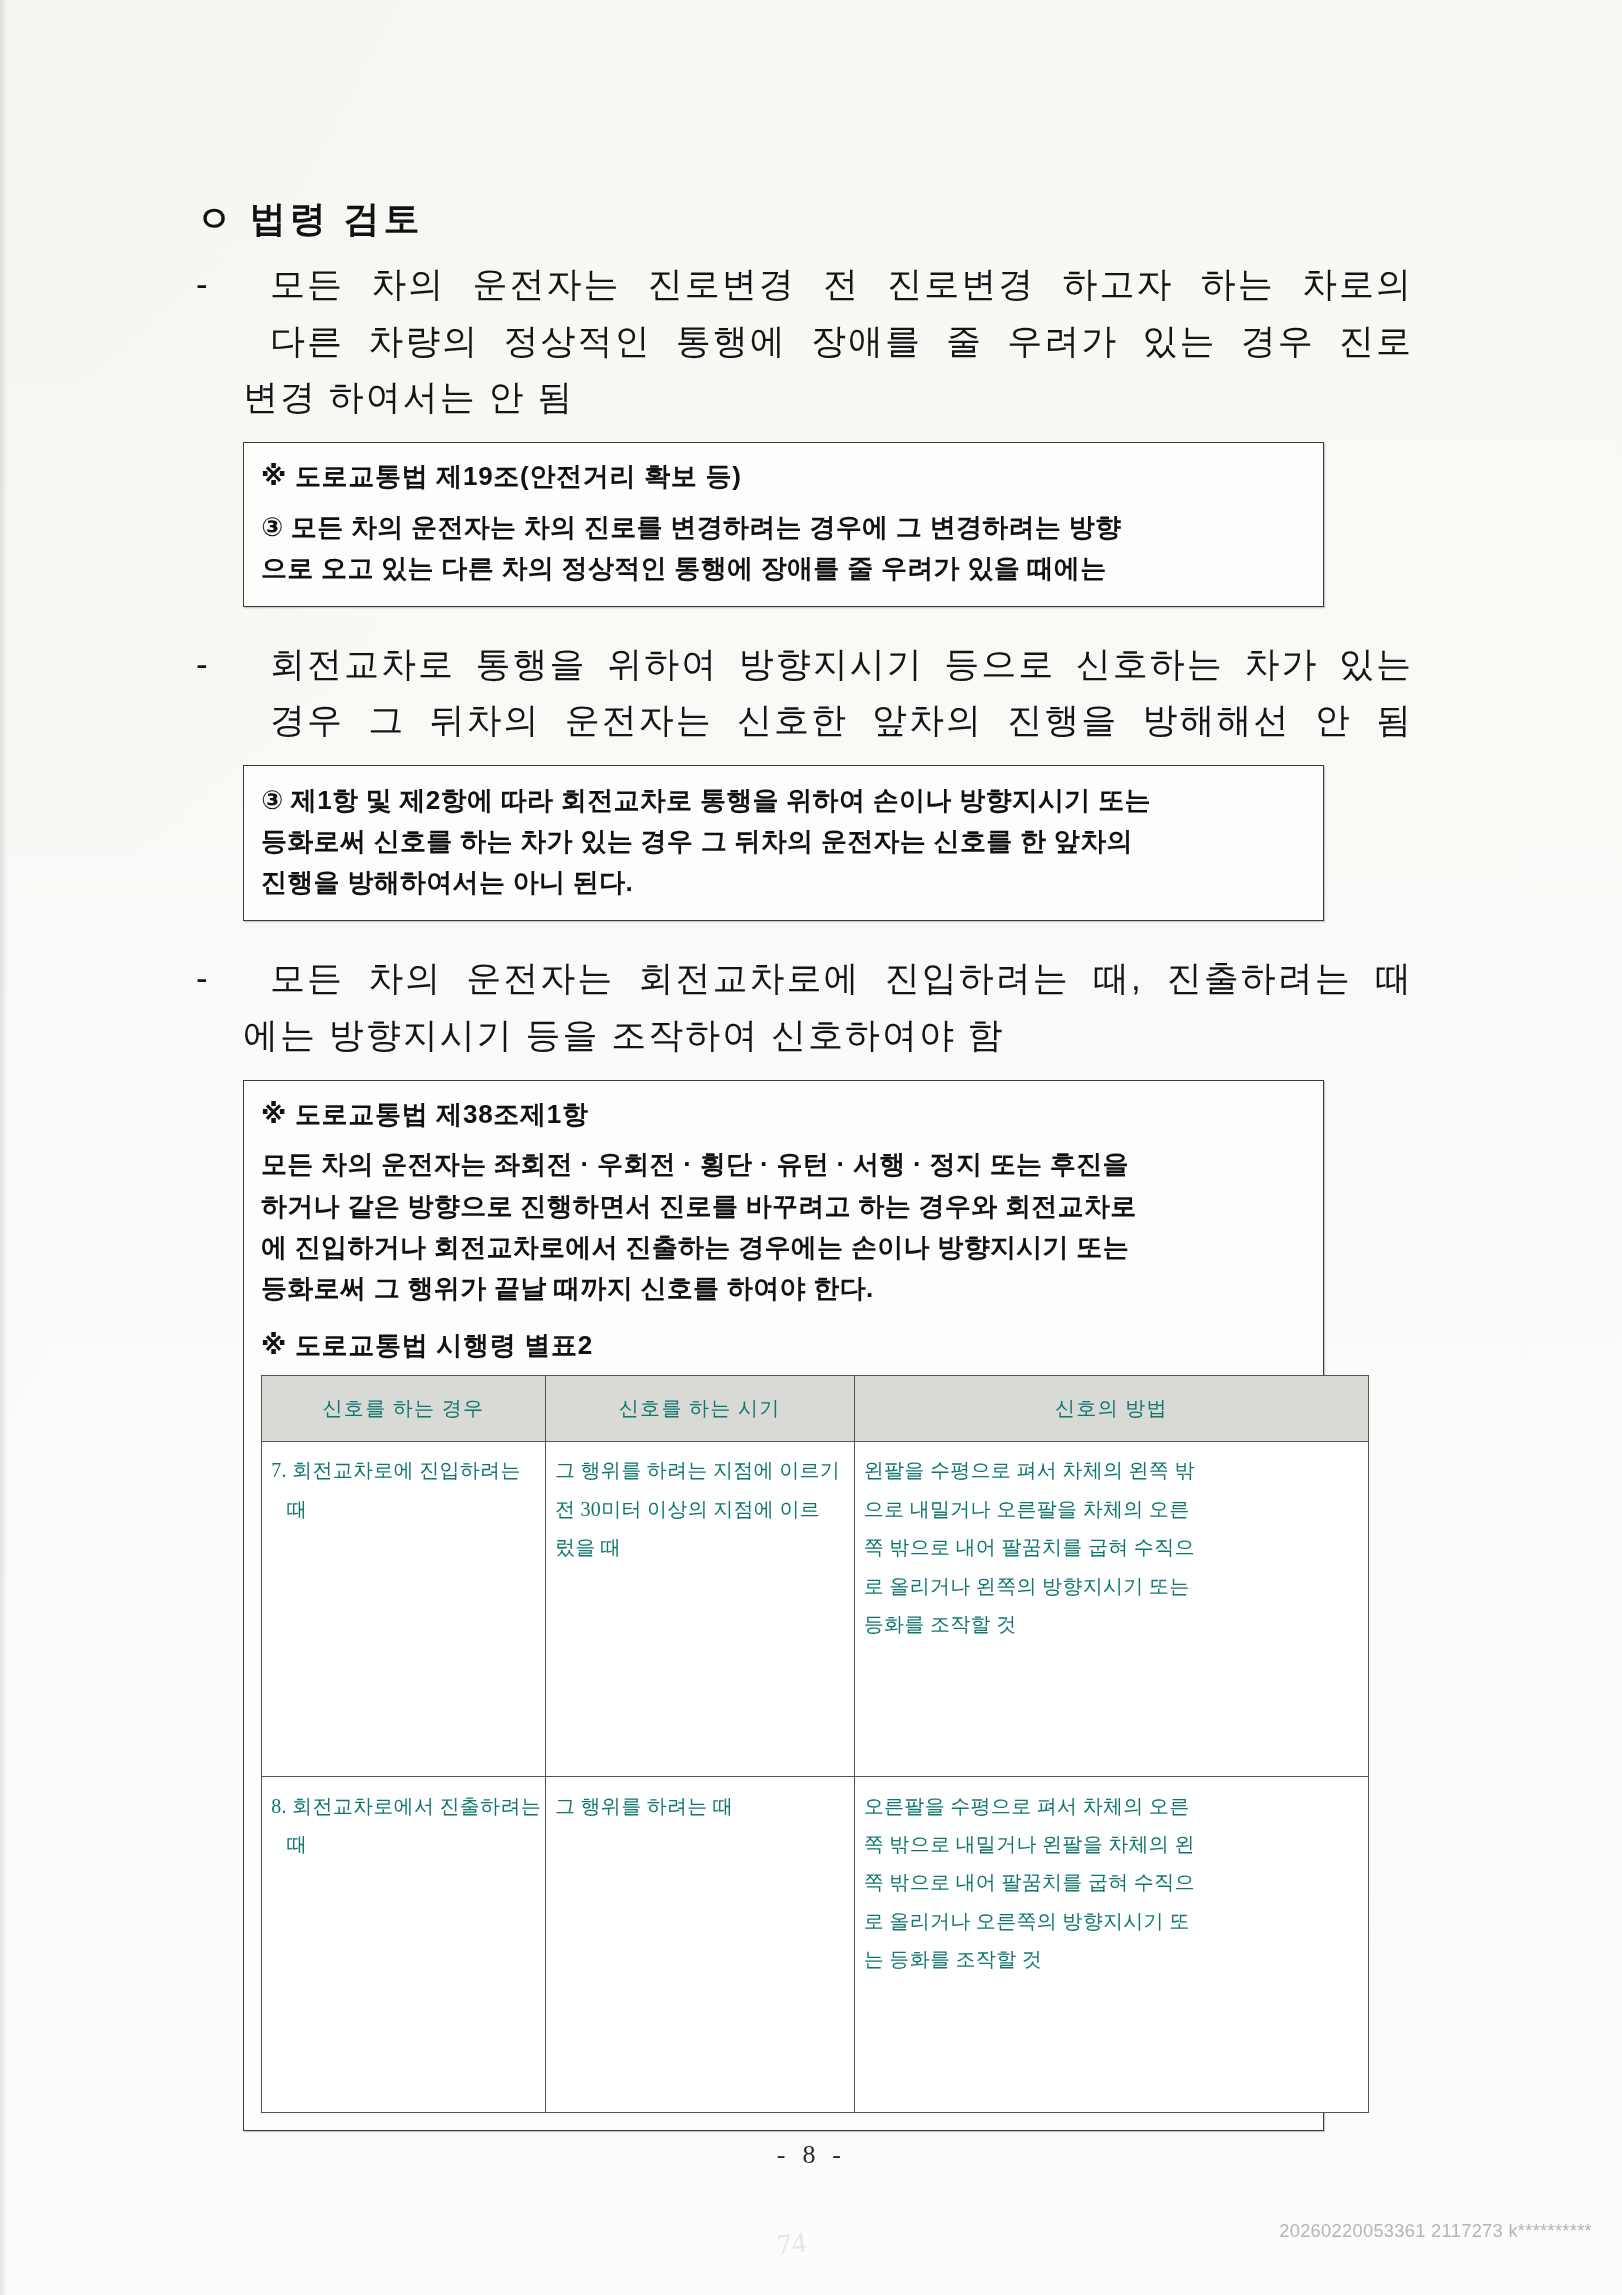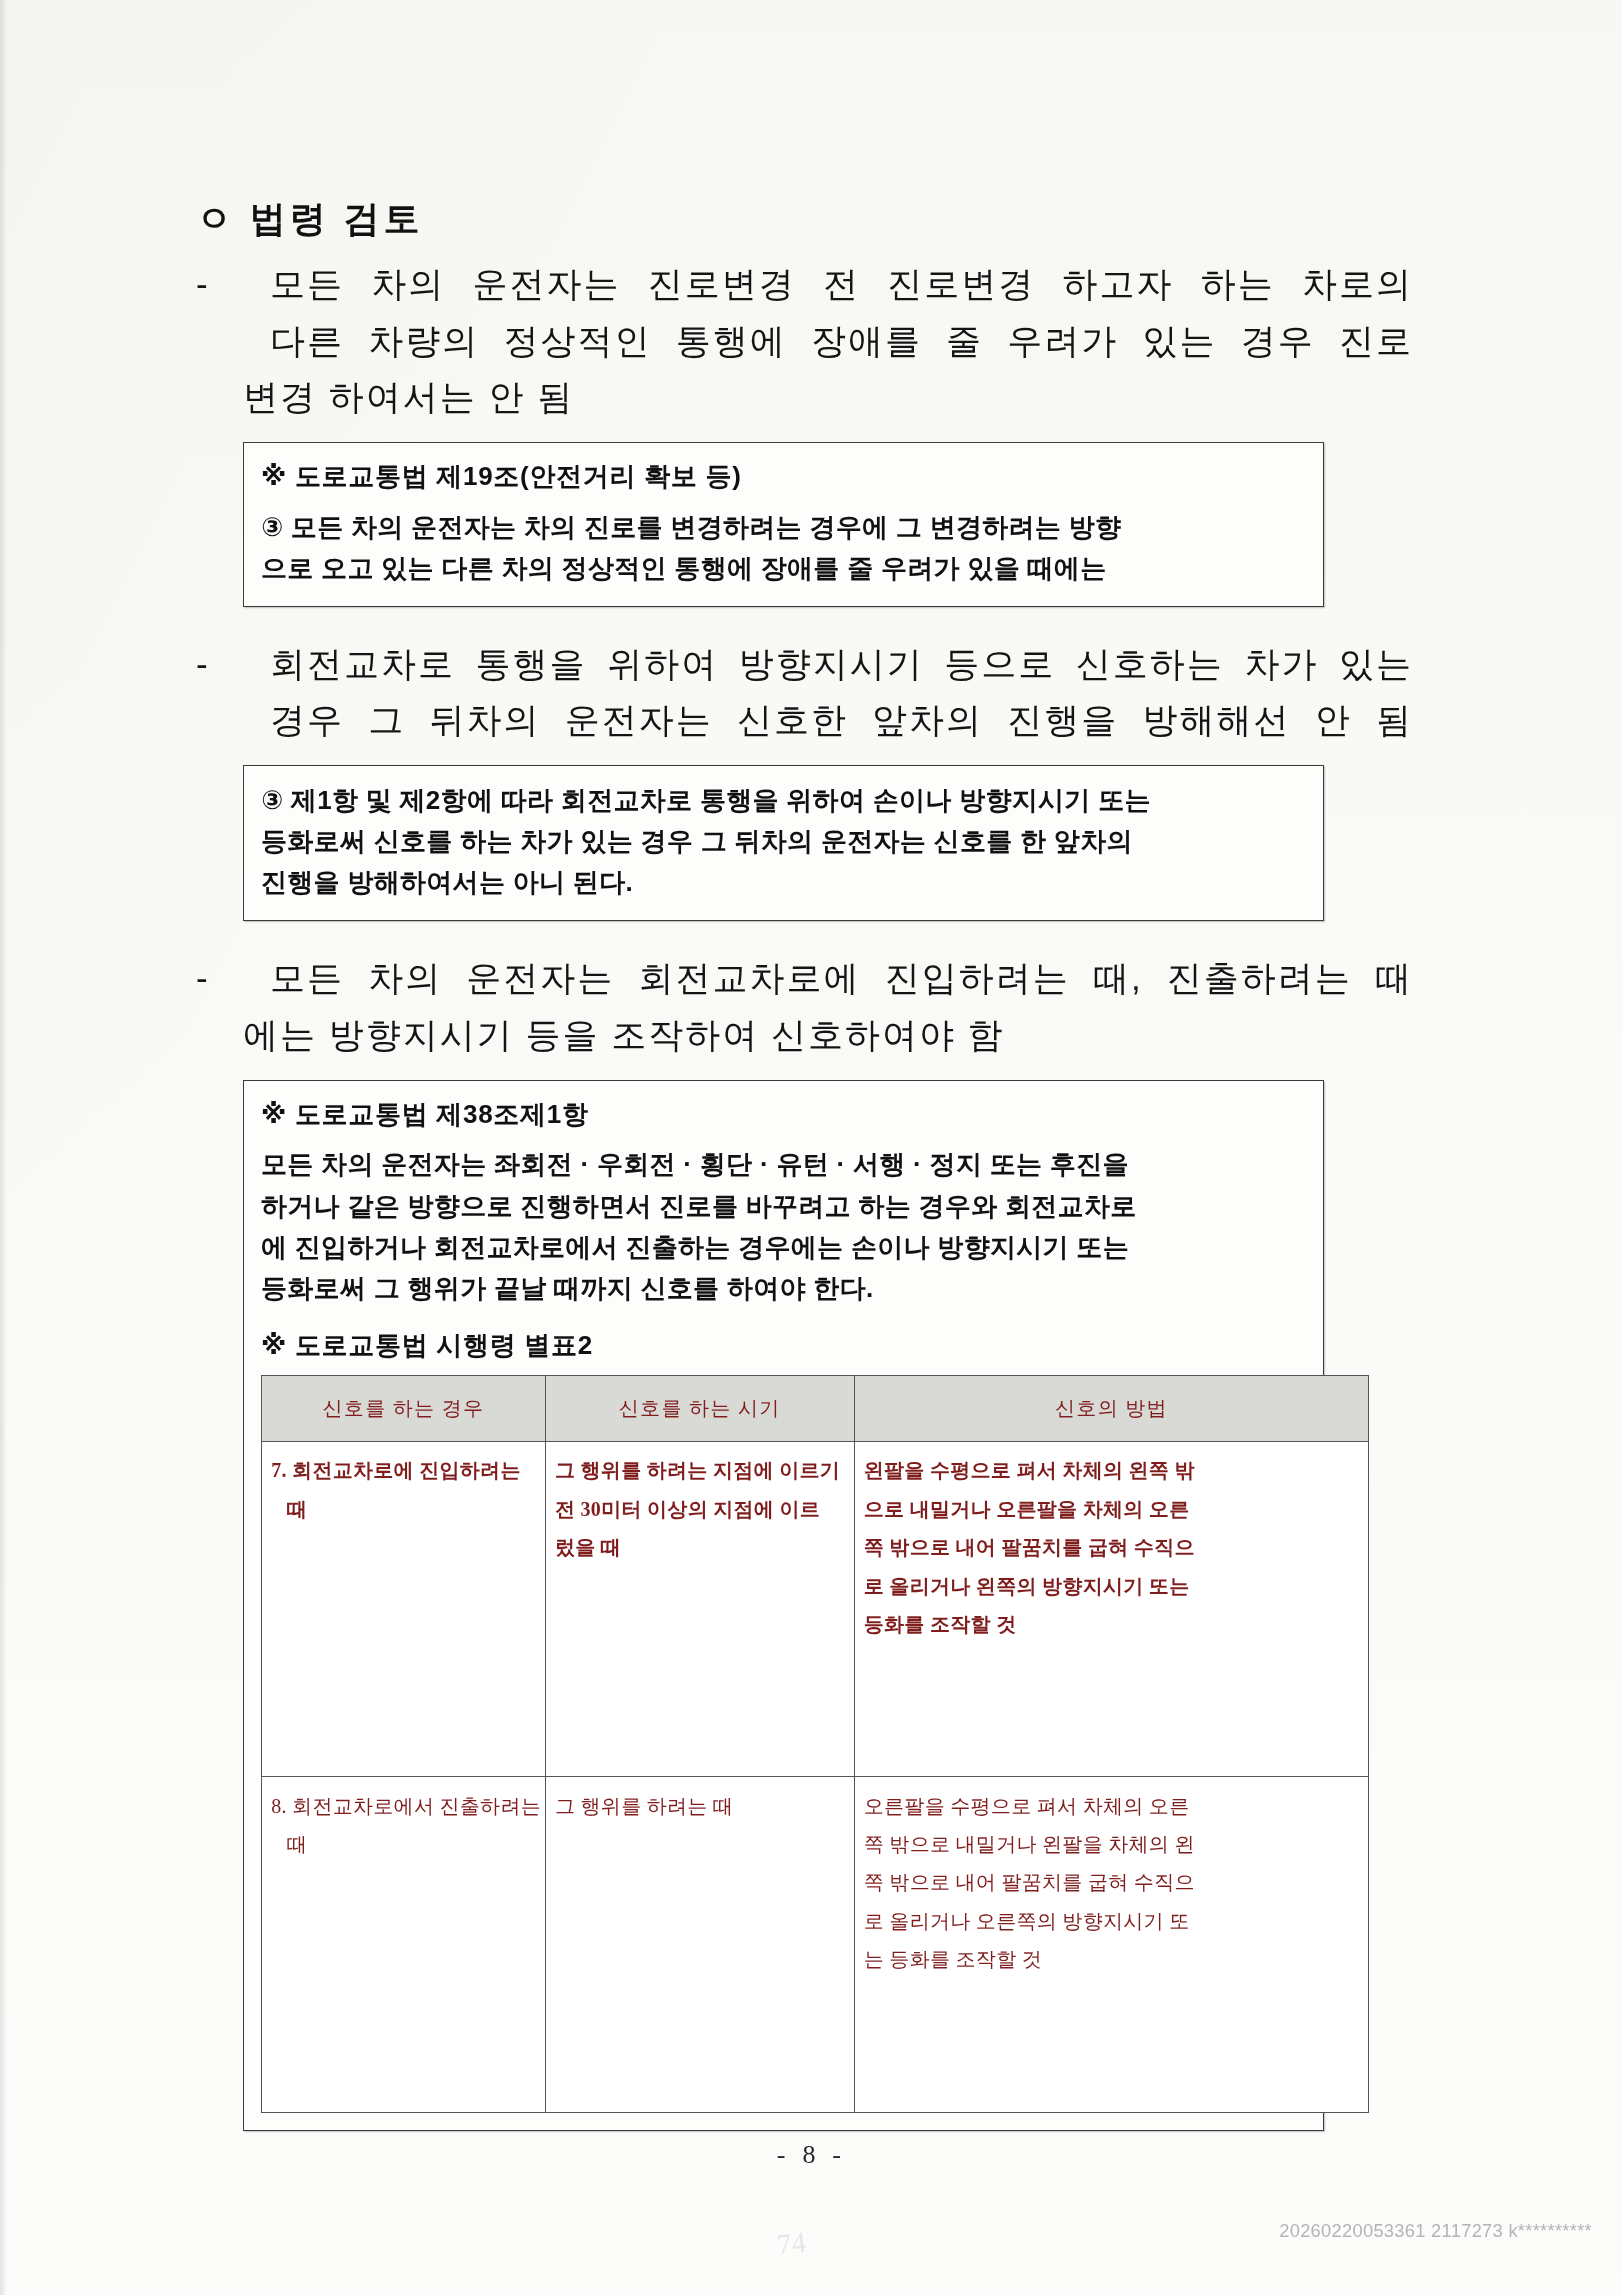--- a/index.html
+++ b/index.html
@@ -123,21 +123,21 @@
     width: 1081px;
     margin-top: 9.2px;
     table-layout: fixed;
     background: #fff;
   }
   .decree-table th,
   .decree-table td {
     border: 1.3px solid #555;
     vertical-align: top;
     font-weight: 400;
-    color: #7f1d1d;
+    color: #0f766e;
   }
   .decree-table th {
     background: #d9d9d6;
     text-align: center;
     font-size: 20px;
     letter-spacing: 1.3px;
     font-weight: 400;
     padding: 18.3px 3.9px 19.6px 3.9px;
     font-family: "Liberation Serif", "DejaVu Serif", serif;
   }
@@ -152,21 +152,21 @@
   .decree-table td .l {
     display: block;
     white-space: pre;
   }
   .decree-table td.case-col { width: 275px; }
   .decree-table td.time-col { width: 300px; }
   .decree-table td.method-col { width: 506px; }
   .decree-table th.case-col { width: 275px; }
   .decree-table th.time-col { width: 300px; }
   .decree-table th.method-col { width: 506px; }
-  .row7 td { height: 308px; font-weight: bold; }
+  .row7 td { height: 308px; }
   .row8 td { height: 308px; }
 
   
   .page-number {
     position: absolute;
     left: 0;
     right: 0;
     top: 2140px;
     text-align: center;
     font-size: 26px;

